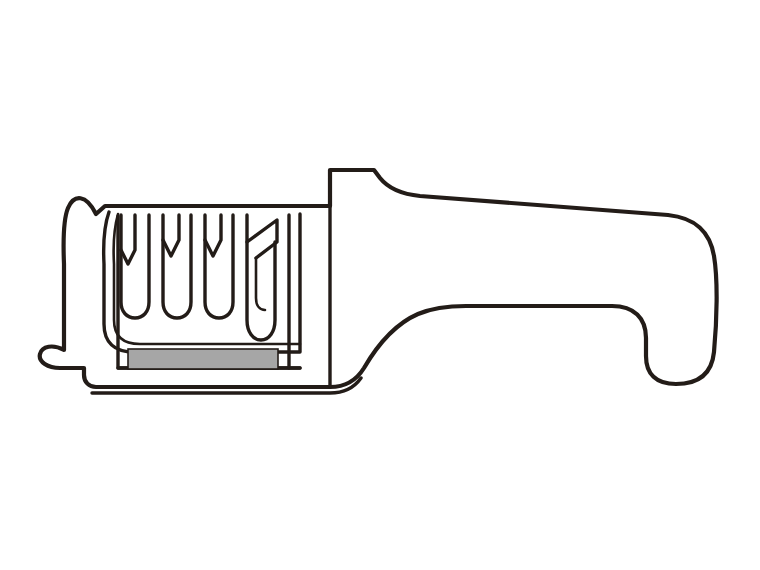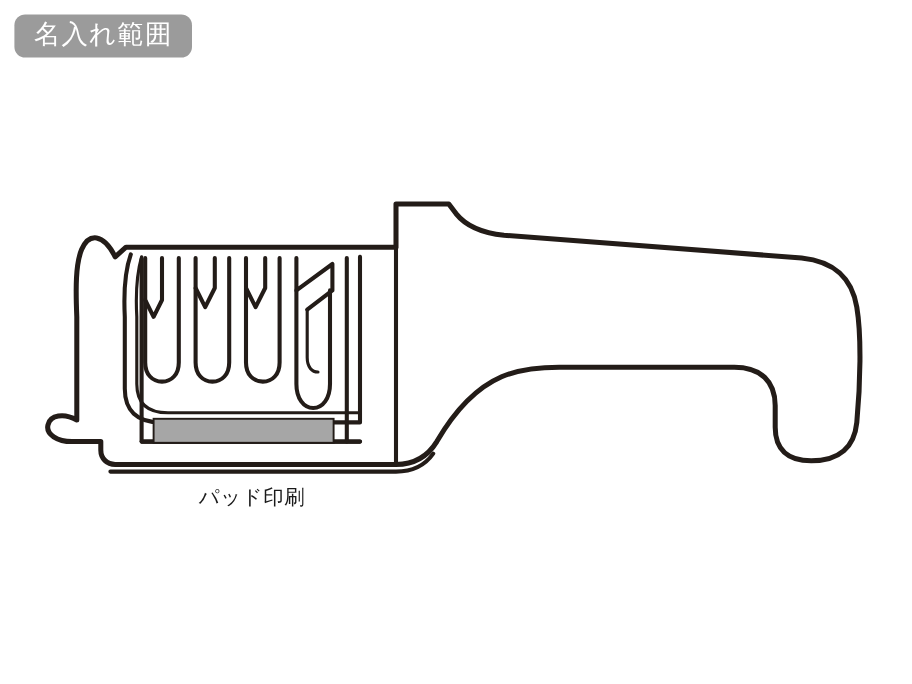--- a/index.html
+++ b/index.html
@@ -92,23 +92,20 @@
   #caption-line2 .times {
     font-size: 22px;
     padding: 0 4px;
   }
 </style>
 </head>
 <body>
 
 <div id="page">
 
-  <div id="badge">
-    <span id="badge-label">名入れ範囲</span>
-  </div>
 
   <div id="illustration">
     <svg width="760" height="250" viewBox="0 0 760 250" xmlns="http://www.w3.org/2000/svg">
 
       <path class="ink ink-thick body-fill" d="M 96,54
                C 86,34 74,34 68,48
                C 63,60 63,80 64,104
                L 64,190
                C 53,184 42,186 40,194
                C 38,202 48,208 60,208
@@ -202,16 +199,15 @@
         <path class="ink ink-med" d="M 289,55 L 289,208"></path>
       </g>
 
       <path class="ink ink-med" d="M 330,46 L 330,227"></path>
 
       <rect x="128" y="189" width="150" height="20" fill="#a6a6a6" stroke="#231c18" stroke-width="1.6"></rect>
     </svg>
   </div>
 
   <div id="caption">
-    <div id="caption-line1">パッド印刷</div>
   </div>
 
 </div>
 
 </body></html>

